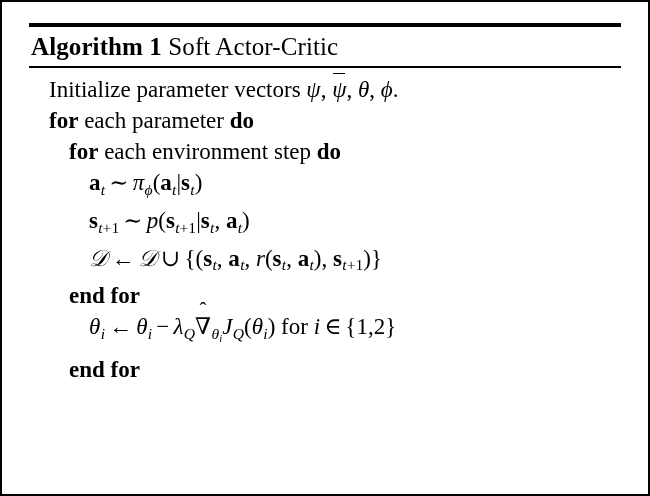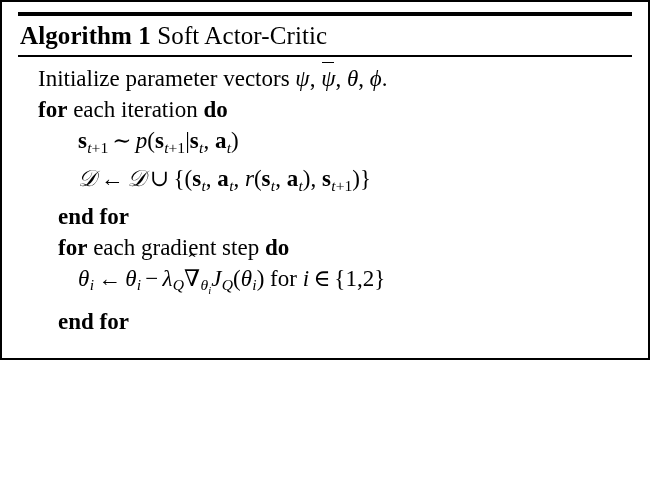--- a/index.html
+++ b/index.html
@@ -13,24 +13,24 @@
     font-family: "Liberation Serif", "DejaVu Serif", serif;
     color: #000000;
     overflow: hidden;
   }
 
   
   .algo-frame {
     position: relative;
     box-sizing: border-box;
     width: 650px;
-    height: 360px;
+    height: 496px;
     border: 2px solid #000000;
     background: #ffffff;
-    padding: 4px;
+    padding: 15px;
   }
 
   
   .rule-top {
     height: 0;
     border-top: 4px solid #000000;
     margin: 6px 12px 0 12px;
   }
 
   .algo-title {
@@ -141,40 +141,43 @@
 
   <div class="rule-mid"></div>
 
   <div class="algo-body">
 
     <div class="algo-line indent-1">
       <span class="roman">Initialize parameter vectors</span><span> </span><span class="math">ψ</span><span class="roman">,</span><span> </span><span class="obar math">ψ</span><span class="roman">,</span><span> </span><span class="math">θ</span><span class="roman">,</span><span> </span><span class="math">ϕ</span><span class="roman">.</span>
     </div>
 
     <div class="algo-line indent-1">
-      <span class="kw">for</span><span> </span><span class="roman">each iteration</span><span> </span><span class="kw">do</span>
+      <span class="kw">for</span><span> </span><span class="roman">each parameter</span><span> </span><span class="kw">do</span>
     </div>
 
+    <div class="algo-line indent-2">
+      <span class="kw">for</span><span> </span><span class="roman">each environment step</span><span> </span><span class="kw">do</span>
+    </div>
 
+    <div class="algo-line indent-3">
+      <span class="vec">a</span><span class="sub">t</span><span class="op">∼</span><span class="math">π</span><span class="sub">ϕ</span><span class="roman">(</span><span class="vec">a</span><span class="sub">t</span><span class="roman">|</span><span class="vec">s</span><span class="sub">t</span><span class="roman">)</span>
+    </div>
 
     <div class="algo-line indent-3">
       <span class="vec">s</span><span class="sub"><span>t</span><span class="roman">+</span><span class="roman">1</span></span><span class="op">∼</span><span class="math">p</span><span class="roman">(</span><span class="vec">s</span><span class="sub"><span>t</span><span class="roman">+</span><span class="roman">1</span></span><span class="roman">|</span><span class="vec">s</span><span class="sub">t</span><span class="roman">,</span><span> </span><span class="vec">a</span><span class="sub">t</span><span class="roman">)</span>
     </div>
 
     <div class="algo-line indent-3">
       <span class="scr">𝒟</span><span class="op">←</span><span class="scr">𝒟</span><span class="op">∪</span><span class="roman">{(</span><span class="vec">s</span><span class="sub">t</span><span class="roman">,</span><span> </span><span class="vec">a</span><span class="sub">t</span><span class="roman">,</span><span> </span><span class="math">r</span><span class="roman">(</span><span class="vec">s</span><span class="sub">t</span><span class="roman">,</span><span> </span><span class="vec">a</span><span class="sub">t</span><span class="roman">)</span><span class="roman">,</span><span> </span><span class="vec">s</span><span class="sub"><span>t</span><span class="roman">+</span><span class="roman">1</span></span><span class="roman">)}</span>
     </div>
 
     <div class="algo-line indent-2">
       <span class="kw">end for</span>
     </div>
 
-    <div class="algo-line indent-2">
-      <span class="kw">for</span><span> </span><span class="roman">each gradient step</span><span> </span><span class="kw">do</span>
-    </div>
 
 
     <div class="algo-line indent-3">
       <span class="math">θ</span><span class="sub">i</span><span class="op">←</span><span class="math">θ</span><span class="sub">i</span><span class="op">−</span><span class="math">λ</span><span class="sub">Q</span><span class="hat">∇</span><span class="sub"><span>θ</span><span class="sub">i</span></span><span class="math">J</span><span class="sub">Q</span><span class="roman">(</span><span class="math">θ</span><span class="sub">i</span><span class="roman">)</span><span> </span><span class="roman">for</span><span> </span><span class="math">i</span><span class="op">∈</span><span class="roman">{</span><span class="roman">1</span><span class="roman">,</span><span class="roman">2</span><span class="roman">}</span>
     </div>
 
 
 
     <div class="algo-line indent-2">
       <span class="kw">end for</span>

